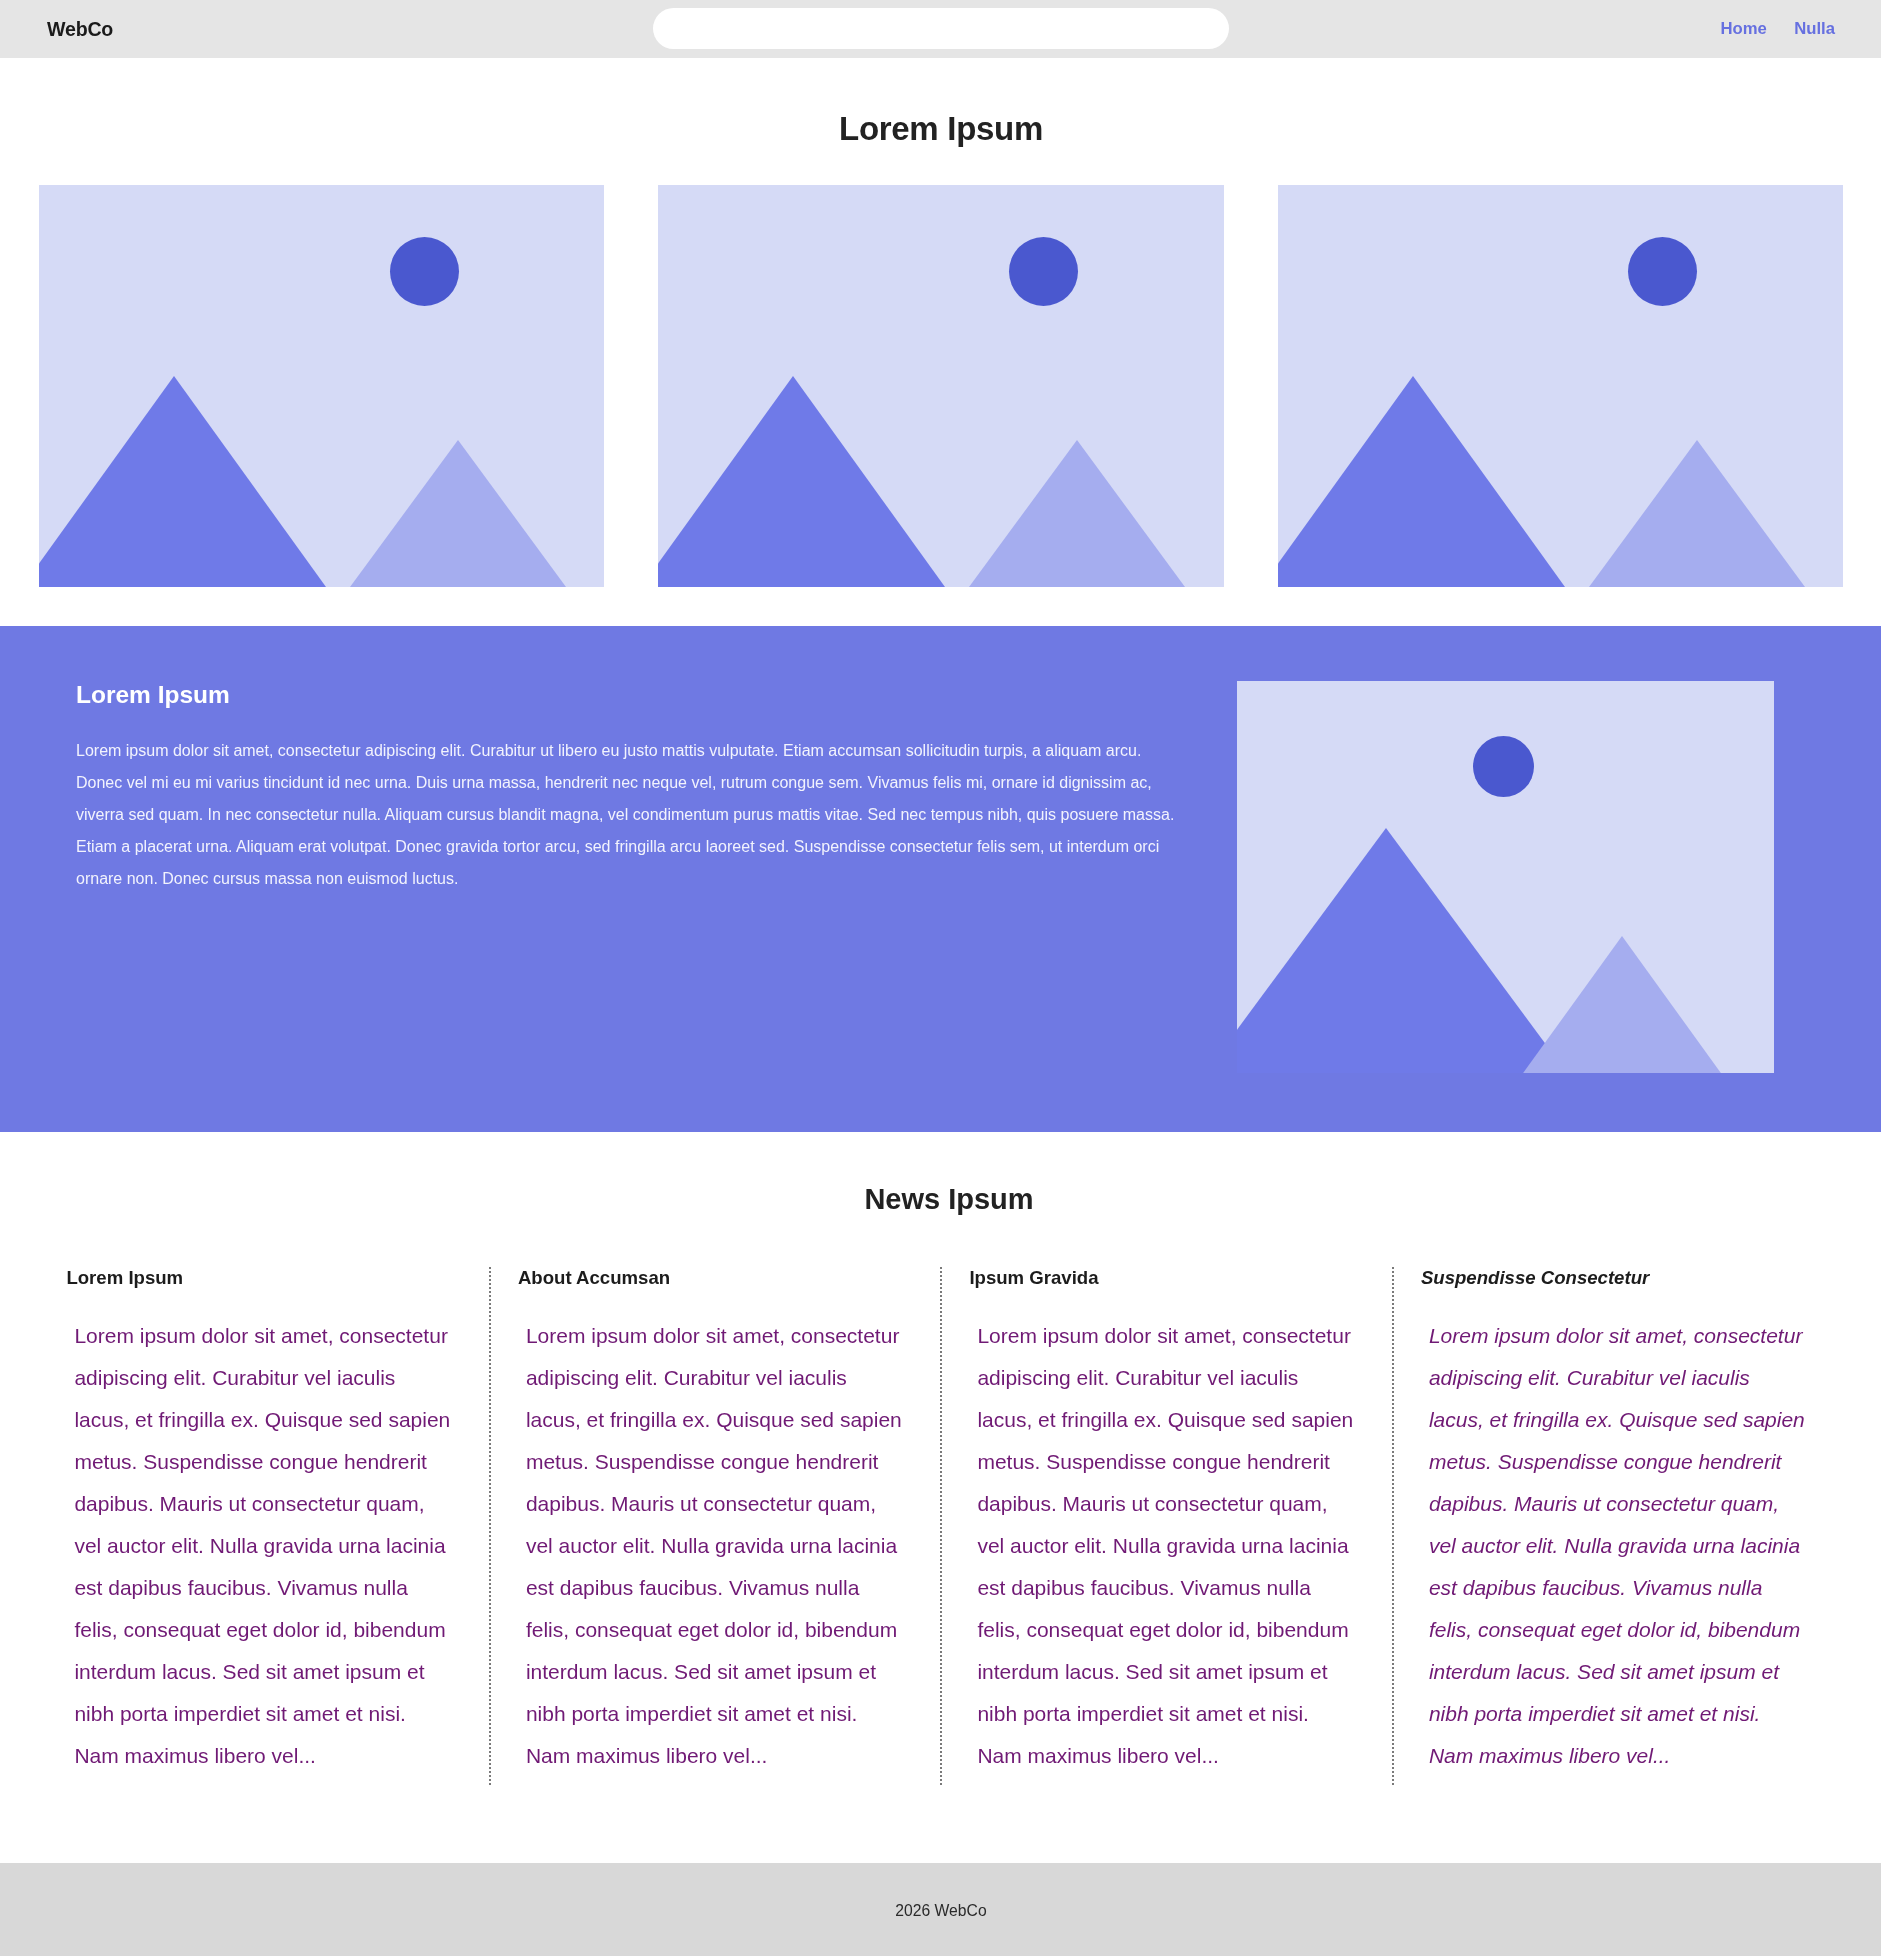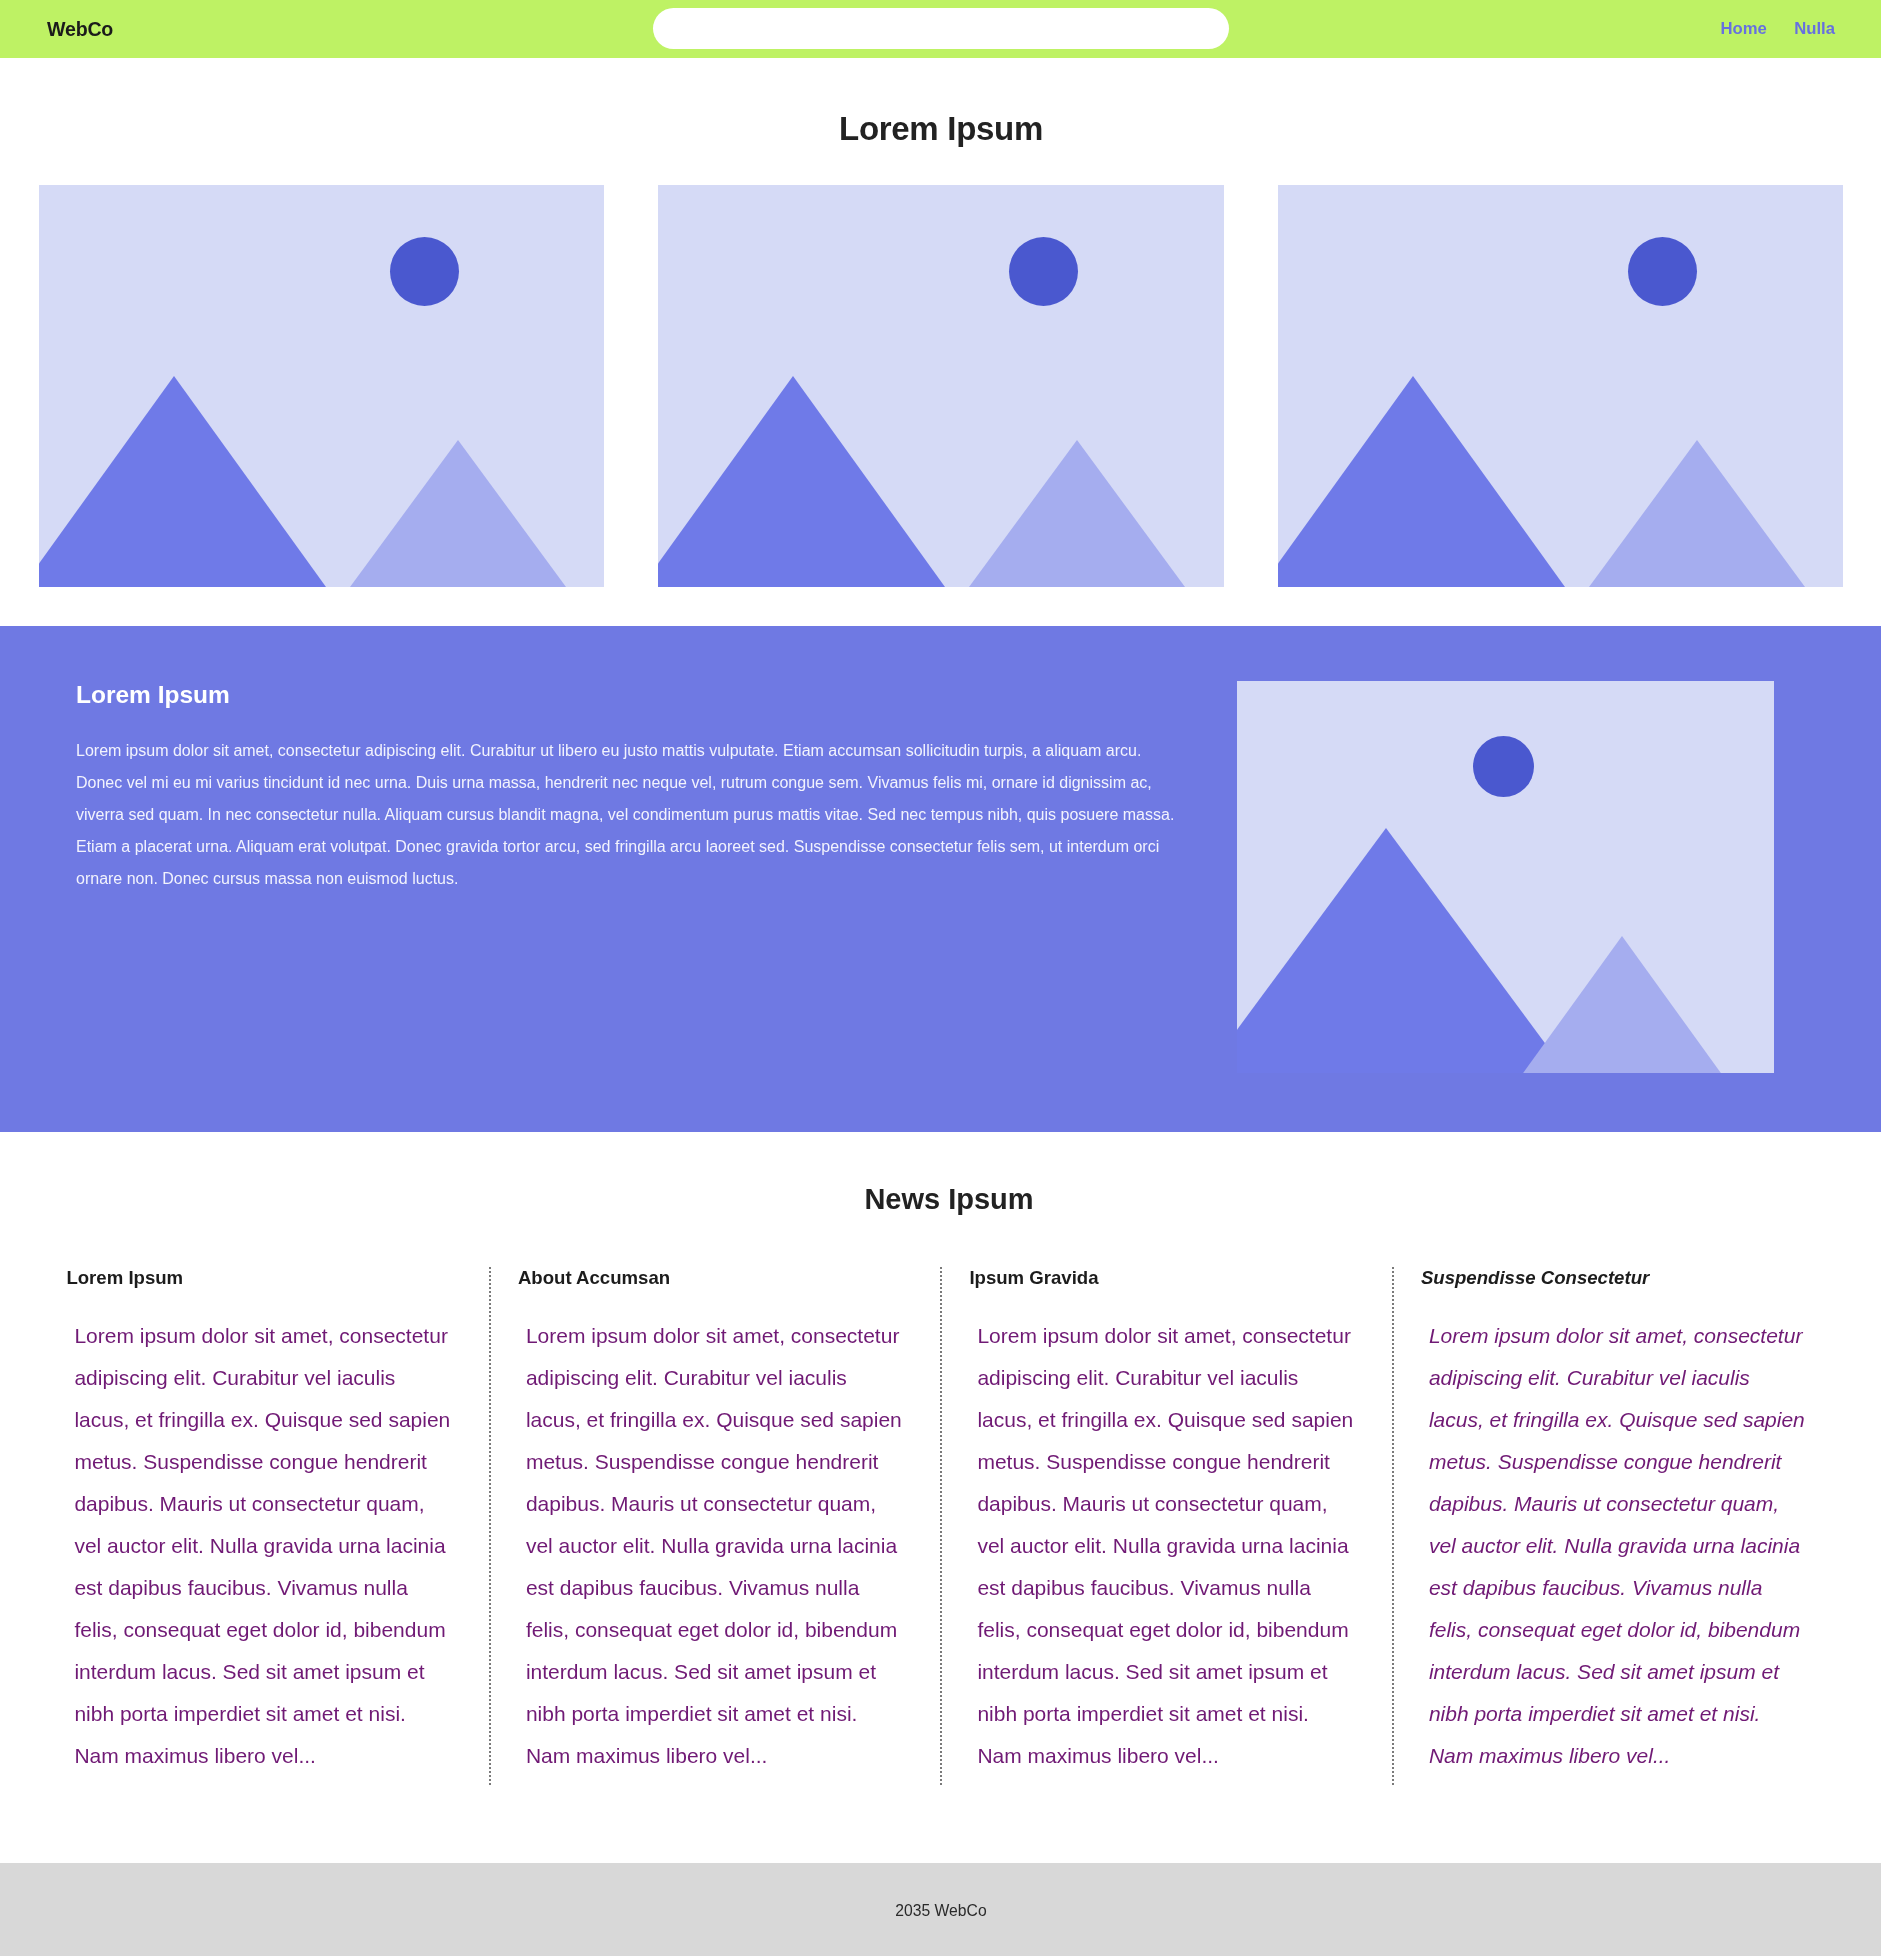--- a/index.html
+++ b/index.html
@@ -7,21 +7,21 @@
     margin: 0;
     padding: 0;
     width: 1882px;
     background: #ffffff;
     font-family: "Liberation Sans", sans-serif;
   }
 
   
   .header {
     height: 58px;
-    background: #bef264;
+    background: #e5e5e5;
     display: flex;
     align-items: center;
     padding: 0 47px;
     position: relative;
   }
   .brand {
     font-size: 19.6px;
     font-weight: bold;
     color: #1b1b1b;
     letter-spacing: -0.2px;
@@ -252,15 +252,15 @@
     <h3>Ipsum Gravida</h3>
     <p>Lorem ipsum dolor sit amet, consectetur adipiscing elit. Curabitur vel iaculis lacus, et fringilla ex. Quisque sed sapien metus. Suspendisse congue hendrerit dapibus. Mauris ut consectetur quam, vel auctor elit. Nulla gravida urna lacinia est dapibus faucibus. Vivamus nulla felis, consequat eget dolor id, bibendum interdum lacus. Sed sit amet ipsum et nibh porta imperdiet sit amet et nisi. Nam maximus libero vel...</p>
   </div>
   <div class="news-col">
     <h3>Suspendisse Consectetur</h3>
     <p>Lorem ipsum dolor sit amet, consectetur adipiscing elit. Curabitur vel iaculis lacus, et fringilla ex. Quisque sed sapien metus. Suspendisse congue hendrerit dapibus. Mauris ut consectetur quam, vel auctor elit. Nulla gravida urna lacinia est dapibus faucibus. Vivamus nulla felis, consequat eget dolor id, bibendum interdum lacus. Sed sit amet ipsum et nibh porta imperdiet sit amet et nisi. Nam maximus libero vel...</p>
   </div>
 </div>
 
 <div class="footer">
-  <span>2035 WebCo</span>
+  <span>2026 WebCo</span>
 </div>
 
 
 </body></html>

